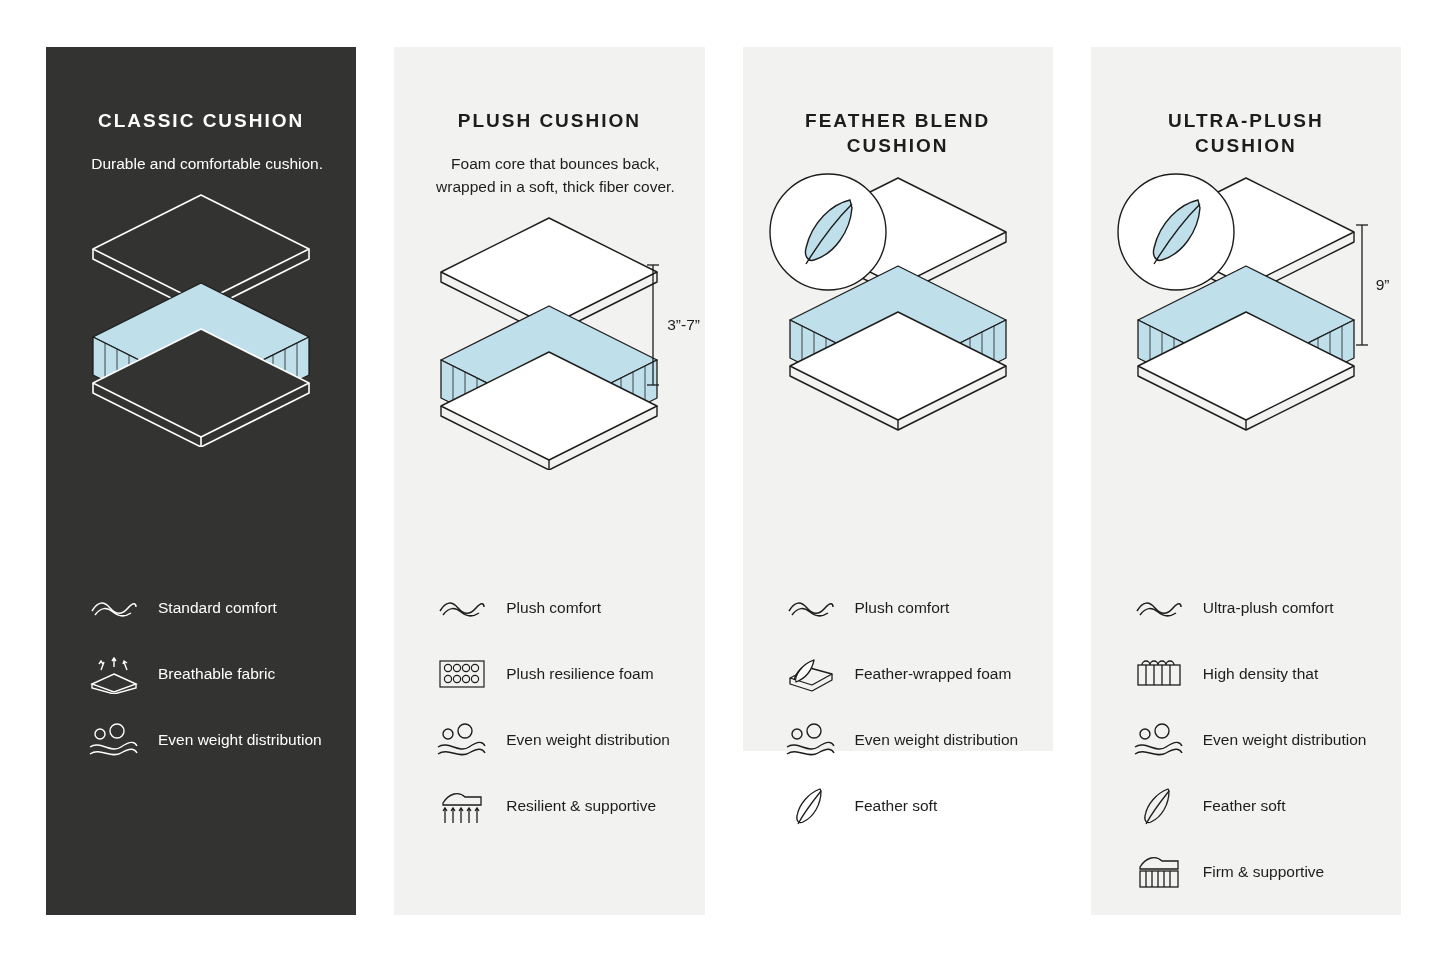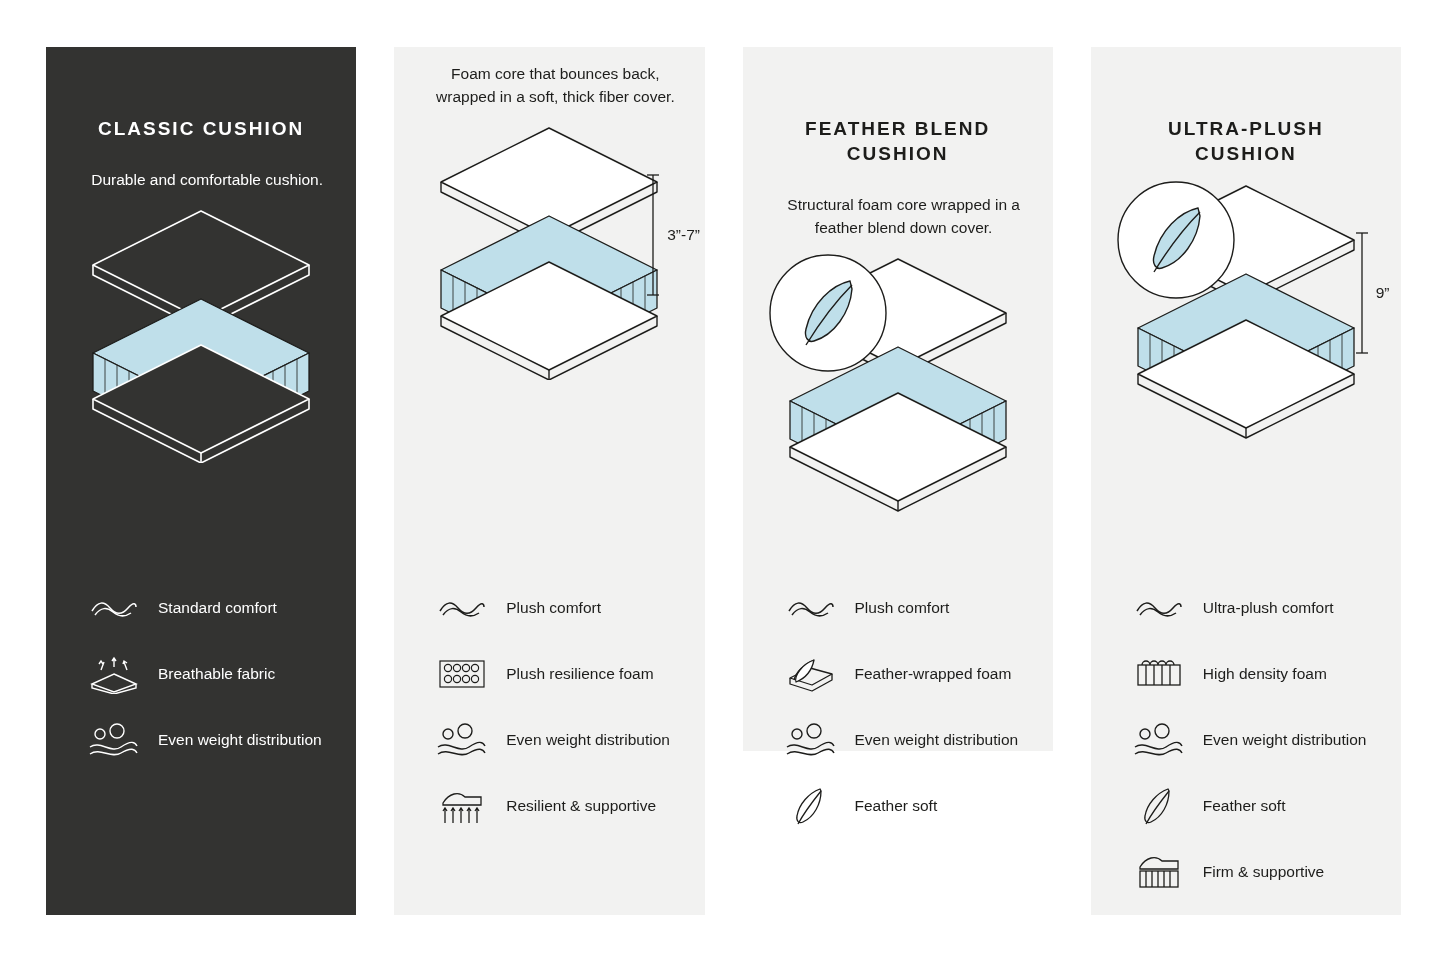--- a/index.html
+++ b/index.html
@@ -39,21 +39,21 @@
     background: #333331;
     height: 868px;
   }
   .card.c3 { height: 704px; }
   .card-title {
     text-align: center;
     font-size: 19px;
     font-weight: bold;
     letter-spacing: 2.0px;
     color: #1d1d1b;
-    margin: 12px;
+    margin: 4px;
     padding: 57px 20px 0 20px;
     line-height: 25px;
     text-transform: uppercase;
   }
   .card.dark .card-title { color: #ffffff; }
   .card-sub {
     text-align: center;
     font-size: 15.5px;
     color: #1d1d1b;
     line-height: 23px;
@@ -194,20 +194,21 @@
                   <path d="M3 34 C 13 27, 24 39, 34 33 S 48 29, 50 33"></path>
                 </g>
               </svg>
           </span>
           <span class="flabel">Even weight distribution</span>
         </div>
       </div>
     </div>
 
     <div class="card">
+      <div class="card-title">PLUSH CUSHION</div>
       <div class="card-sub">Foam core that bounces back, wrapped in a soft, thick fiber cover.</div>
 
       <div class="art">
         <svg width="240" height="260" viewBox="0 0 240 260">
           <g fill="#ffffff" stroke="#1d1d1b" stroke-width="1.4" stroke-linejoin="round">
             <polygon points="120,8 228,62 120,116 12,62"></polygon>
             <polyline points="12,62 12,72 120,126 228,72 228,62" fill="none"></polyline>
             <line x1="120" y1="116" x2="120" y2="126"></line>
           </g>
           <g stroke="#1d1d1b" stroke-width="1.3" stroke-linejoin="round">
@@ -306,21 +307,20 @@
                 </g>
               </svg>
           </span>
           <span class="flabel">Resilient &amp; supportive</span>
         </div>
       </div>
     </div>
 
     <div class="card c3">
       <div class="card-title">FEATHER BLEND CUSHION</div>
-      <div class="card-sub">Structural foam core wrapped in a feather blend down cover.</div>
 
       <div class="art">
         <svg width="260" height="262" viewBox="0 0 260 262">
           <g fill="#ffffff" stroke="#1d1d1b" stroke-width="1.4" stroke-linejoin="round">
             <polygon points="130,8 238,62 130,116 22,62"></polygon>
             <polyline points="22,62 22,72 130,126 238,72 238,62" fill="none"></polyline>
             <line x1="130" y1="116" x2="130" y2="126"></line>
           </g>
           <g stroke="#1d1d1b" stroke-width="1.3" stroke-linejoin="round">
             <polygon points="130,96 238,150 130,204 22,150" fill="#bfdfea"></polygon>
@@ -478,21 +478,21 @@
         <div class="feature">
           <span class="ficon">
             <svg width="52" height="34" viewBox="0 0 52 34">
                 <g fill="none" stroke="#1d1d1b" stroke-width="1.3">
                   <rect x="5" y="8" width="42" height="20"></rect>
                   <path d="M13 8 v20 M21 8 v20 M29 8 v20 M37 8 v20"></path>
                   <path d="M9 8 a4 4 0 0 1 8 0 M17 8 a4 4 0 0 1 8 0 M25 8 a4 4 0 0 1 8 0 M33 8 a4 4 0 0 1 8 0"></path>
                 </g>
               </svg>
           </span>
-          <span class="flabel">High density foam</span>
+          <span class="flabel">High density that</span>
         </div>
         <div class="feature">
           <span class="ficon">
             <svg width="54" height="40" viewBox="0 0 54 40">
                 <g fill="none" stroke="#1d1d1b" stroke-width="1.4">
                   <circle cx="13" cy="14" r="5"></circle>
                   <circle cx="30" cy="11" r="7"></circle>
                   <path d="M3 27 C 13 20, 24 34, 34 27 S 48 22, 50 26"></path>
                   <path d="M3 34 C 13 27, 24 39, 34 33 S 48 29, 50 33"></path>
                 </g>

